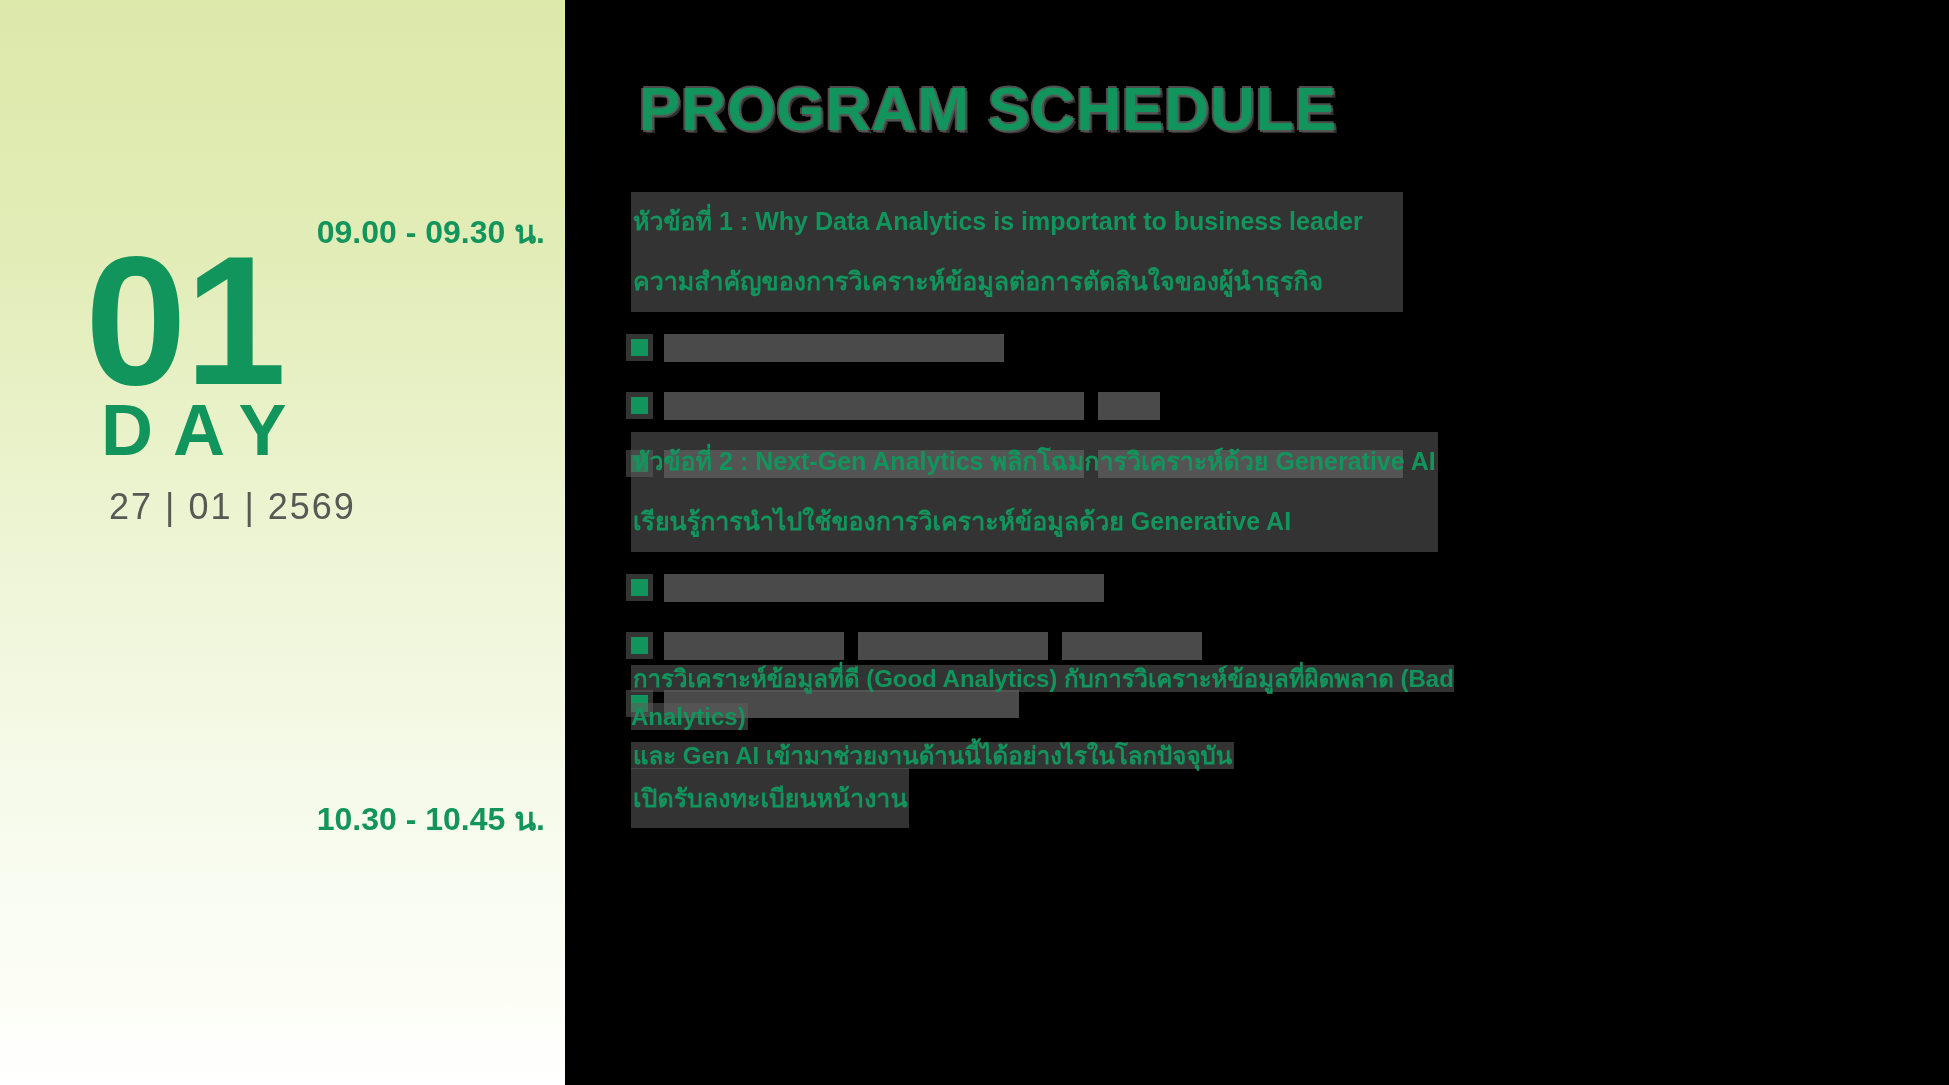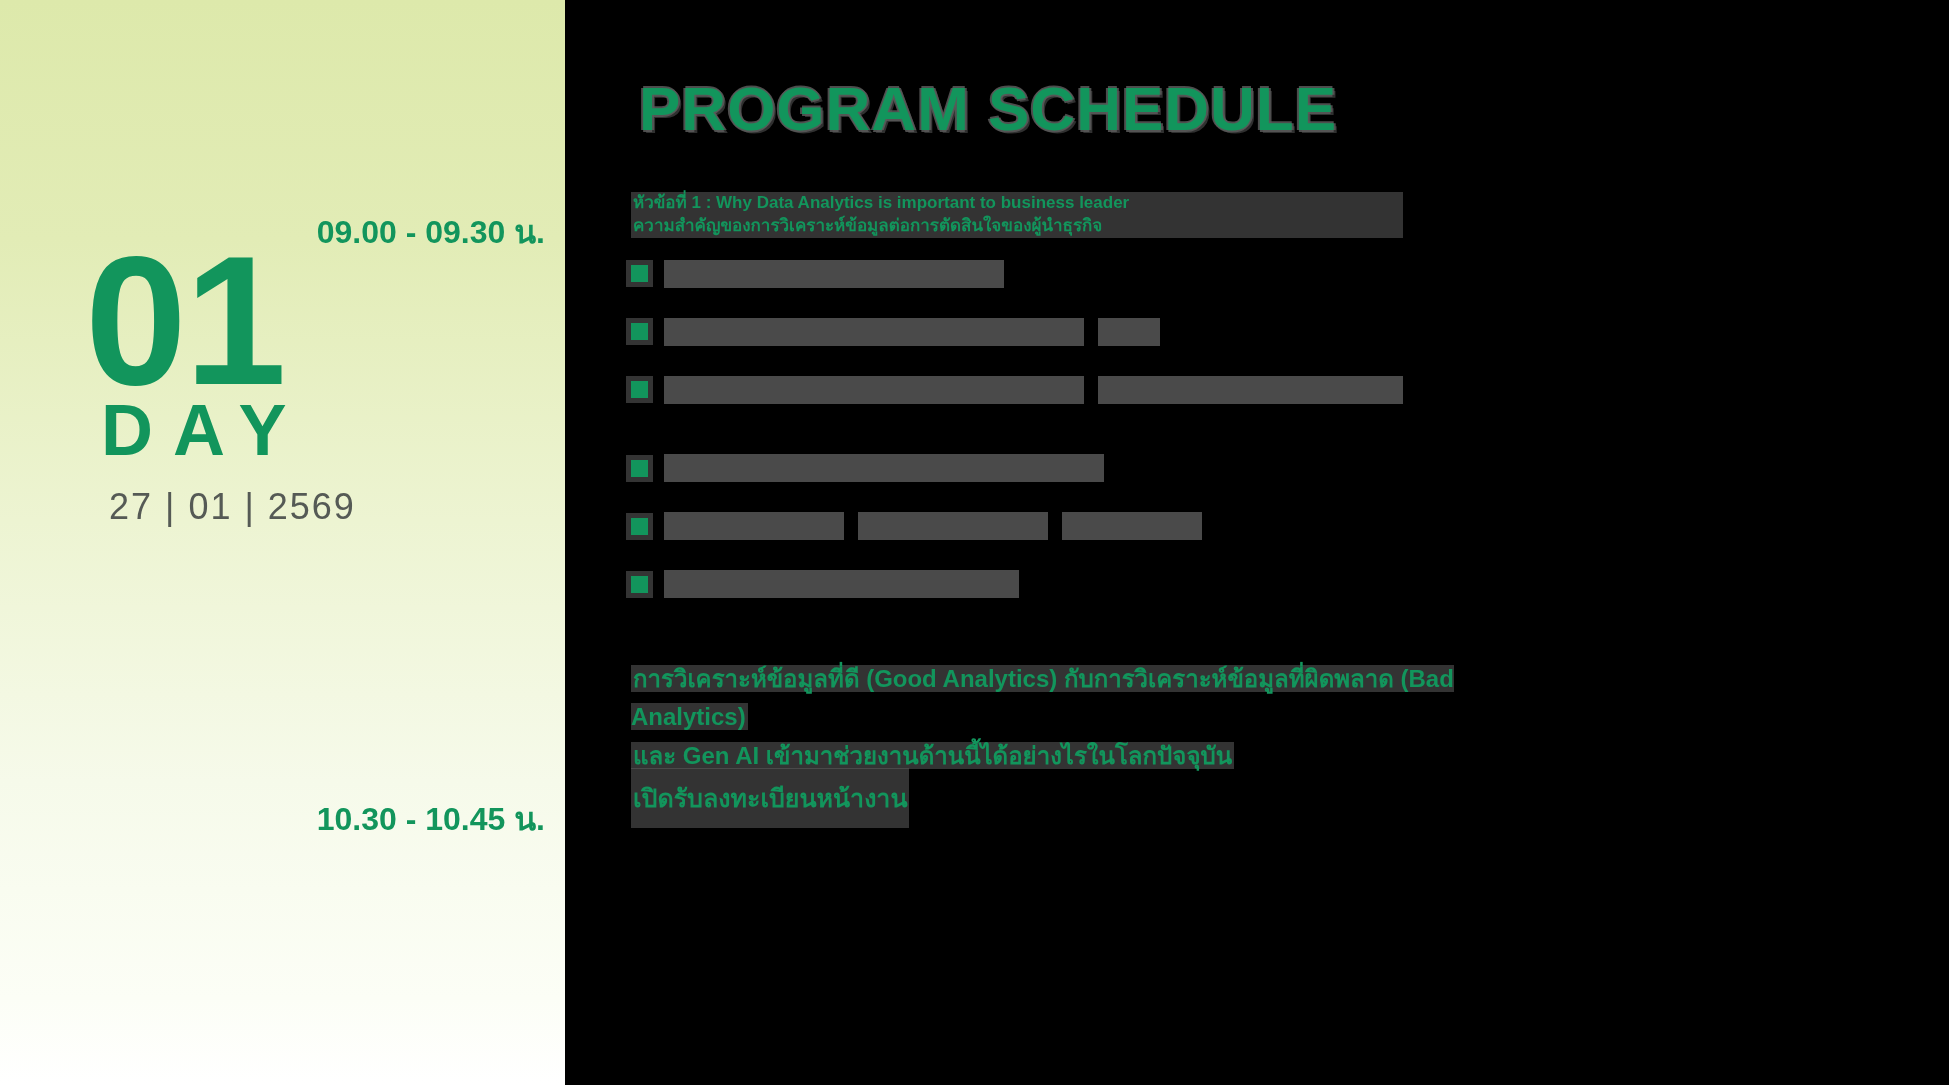--- a/index.html
+++ b/index.html
@@ -51,22 +51,22 @@
     font-family:"Liberation Sans",sans-serif;
     text-shadow:
        2px 0 0 rgba(90,90,90,.85), -2px 0 0 rgba(90,90,90,.85),
        0 2px 0 rgba(90,90,90,.85), 0 -2px 0 rgba(90,90,90,.85),
        3px 3px 0 rgba(80,80,80,.6);
     white-space:nowrap;
   }
 
   .session{position:absolute;left:30px;}
   .sess-head{
-    font-size:17px;font-weight:700;color:#12955c;line-height:1.35;
-    background:rgba(92,92,92,.55);display:inline-block;padding:0 2px;
+    font-size:25px;font-weight:700;color:#12955c;line-height:1.35;
+    background:rgba(92,92,92,.55);display:inline-block;padding:13px 2px;
   }
   .sess-head-line{display:block;}
 
   .bullets{margin-top:22px;}
   .bullet-row{display:flex;align-items:center;margin-bottom:30px;}
   .bullet-marker{
     width:17px;height:17px;background:#12955c;flex:0 0 auto;margin-right:16px;
     box-shadow:0 0 0 5px rgba(95,95,95,.55);
   }
   .redact{
@@ -127,20 +127,24 @@
         </div>
         <div class="bullet-row">
           <span class="bullet-marker"></span>
           <span class="redact" style="width:420px"></span>
           <span class="redact" style="width:305px"></span>
         </div>
       </div>
     </div>
 
     <div class="session" id="sess-2">
+      <div>
+        <span class="sess-head sess-head-line">หัวข้อที่ 2 : Next-Gen Analytics พลิกโฉมการวิเคราะห์ด้วย Generative AI</span>
+        <span class="sess-head sess-head-line">เรียนรู้การนำไปใช้ของการวิเคราะห์ข้อมูลด้วย Generative AI</span>
+      </div>
       <div class="bullets">
         <div class="bullet-row">
           <span class="bullet-marker"></span>
           <span class="redact" style="width:440px"></span>
         </div>
         <div class="bullet-row">
           <span class="bullet-marker"></span>
           <span class="redact" style="width:180px"></span>
           <span class="redact" style="width:190px"></span>
           <span class="redact" style="width:140px"></span>

